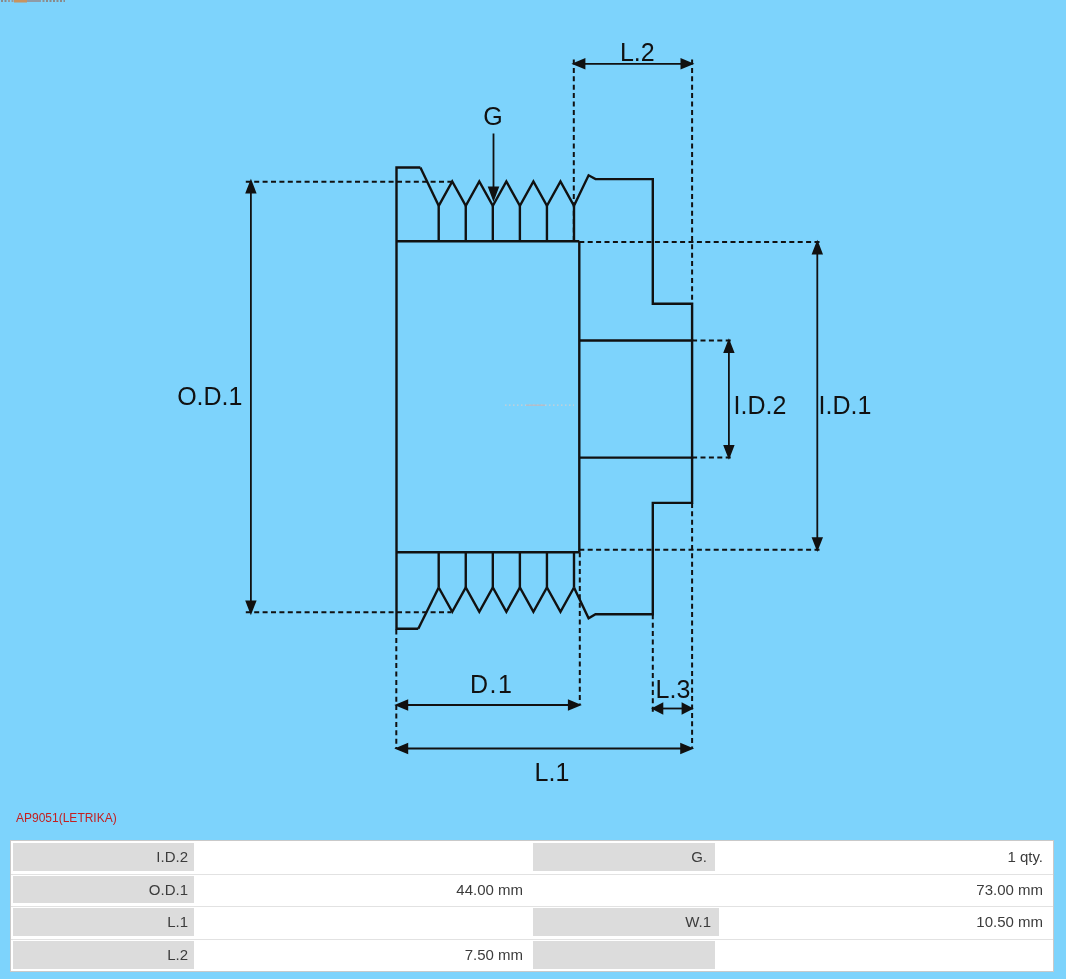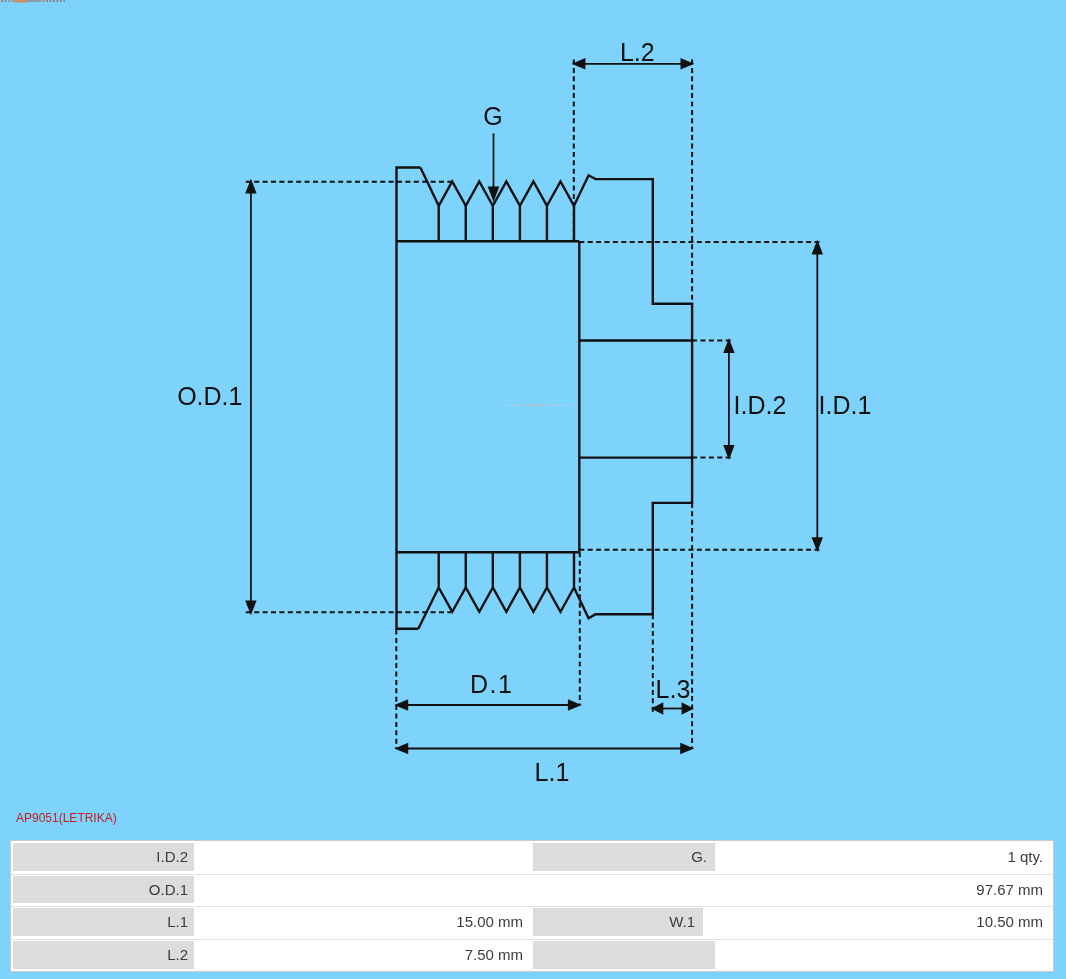--- a/index.html
+++ b/index.html
@@ -137,31 +137,31 @@
 <div class="cell gray" style="left:533px;top:843px;width:182px;height:27.5px">
       <span style="right:8px">G.</span>
     </div>
 <div class="cell" style="left:719px;top:843px;width:332px;height:27.5px">
       <span style="right:8px">1 qty.</span>
     </div>
 
 <div class="cell gray" style="left:13px;top:875.7px;width:181px;height:27.5px">
       <span>O.D.1</span>
     </div>
+<div class="cell" style="left:197px;top:875.7px;width:332px;height:27.5px">
+      <span>44.00 mm</span>
+    </div>
 <div class="cell" style="left:719px;top:875.7px;width:332px;height:27.5px">
-      <span style="right:8px">97.67 mm</span>
+      <span style="right:8px">73.00 mm</span>
     </div>
 
 <div class="cell gray" style="left:13px;top:908.4px;width:181px;height:27.5px">
       <span>L.1</span>
     </div>
-<div class="cell" style="left:197px;top:908.4px;width:332px;height:27.5px">
-      <span>15.00 mm</span>
-    </div>
-<div class="cell gray" style="left:533px;top:908.4px;width:170px;height:27.5px">
+<div class="cell gray" style="left:533px;top:908.4px;width:186px;height:27.5px">
       <span style="right:8px">W.1</span>
     </div>
 <div class="cell" style="left:719px;top:908.4px;width:332px;height:27.5px">
       <span style="right:8px">10.50 mm</span>
     </div>
 
 <div class="cell gray" style="left:13px;top:941.1px;width:181px;height:27.5px">
       <span>L.2</span>
     </div>
 <div class="cell" style="left:197px;top:941.1px;width:332px;height:27.5px">

